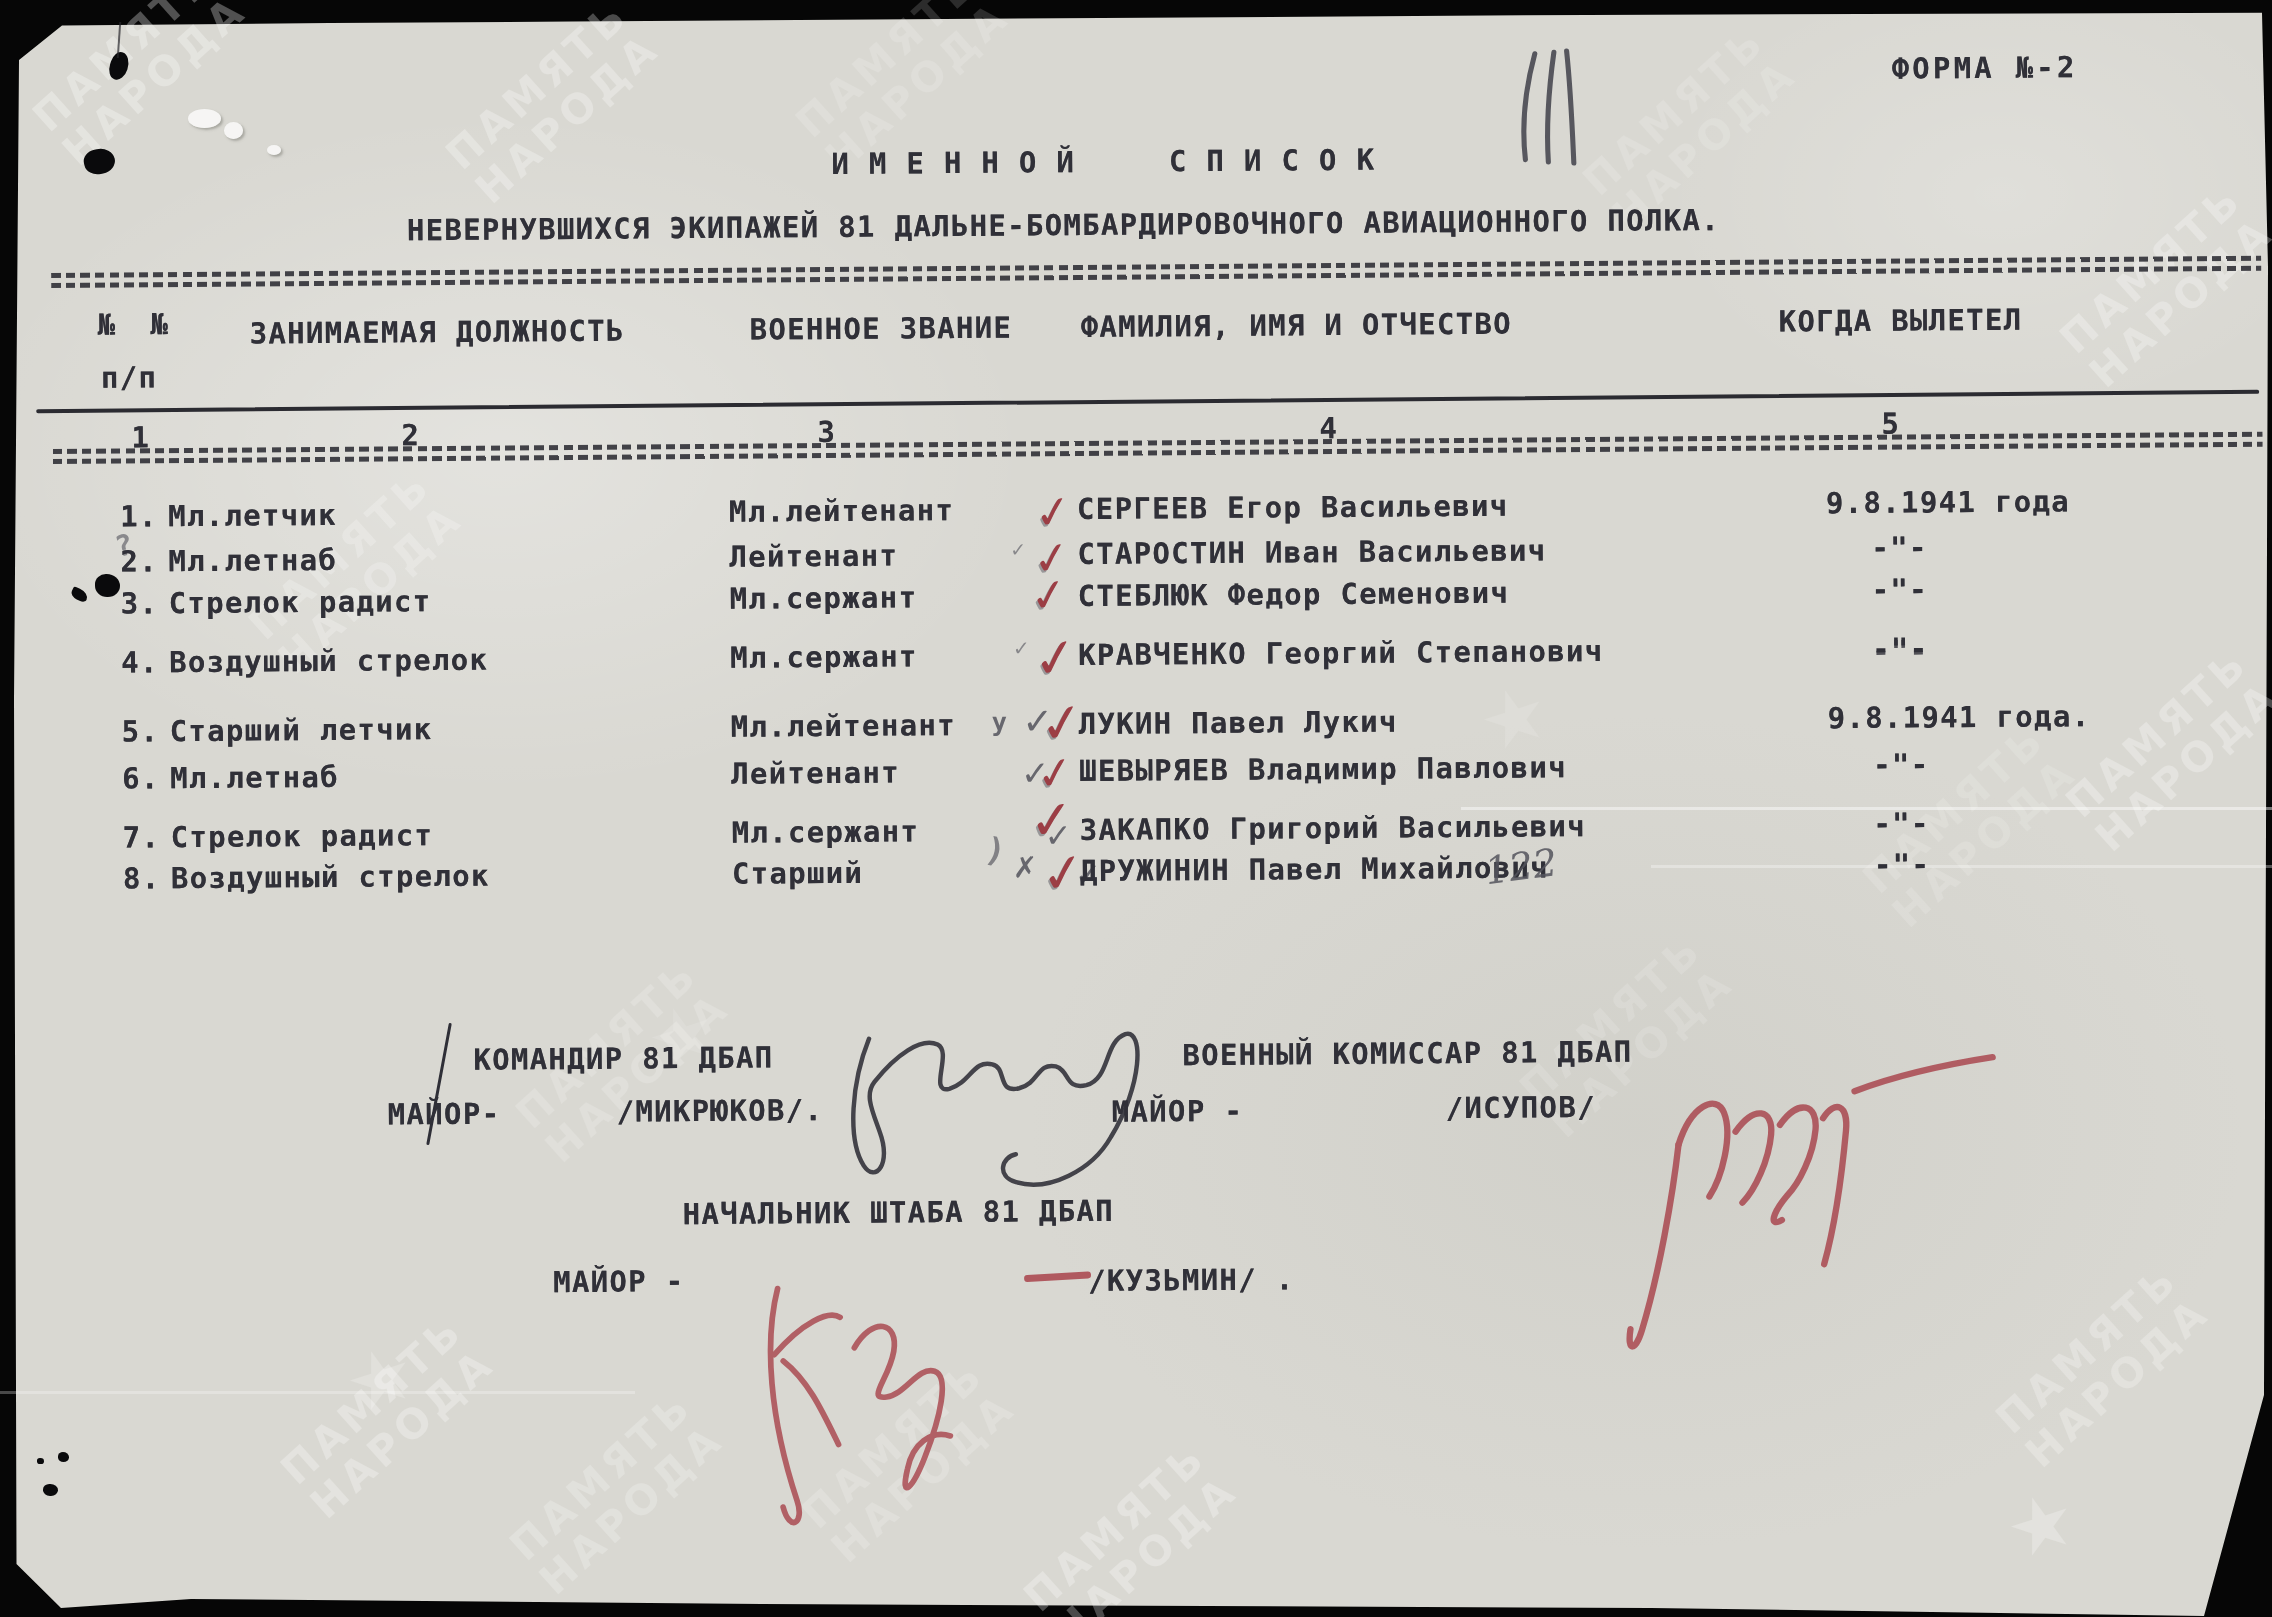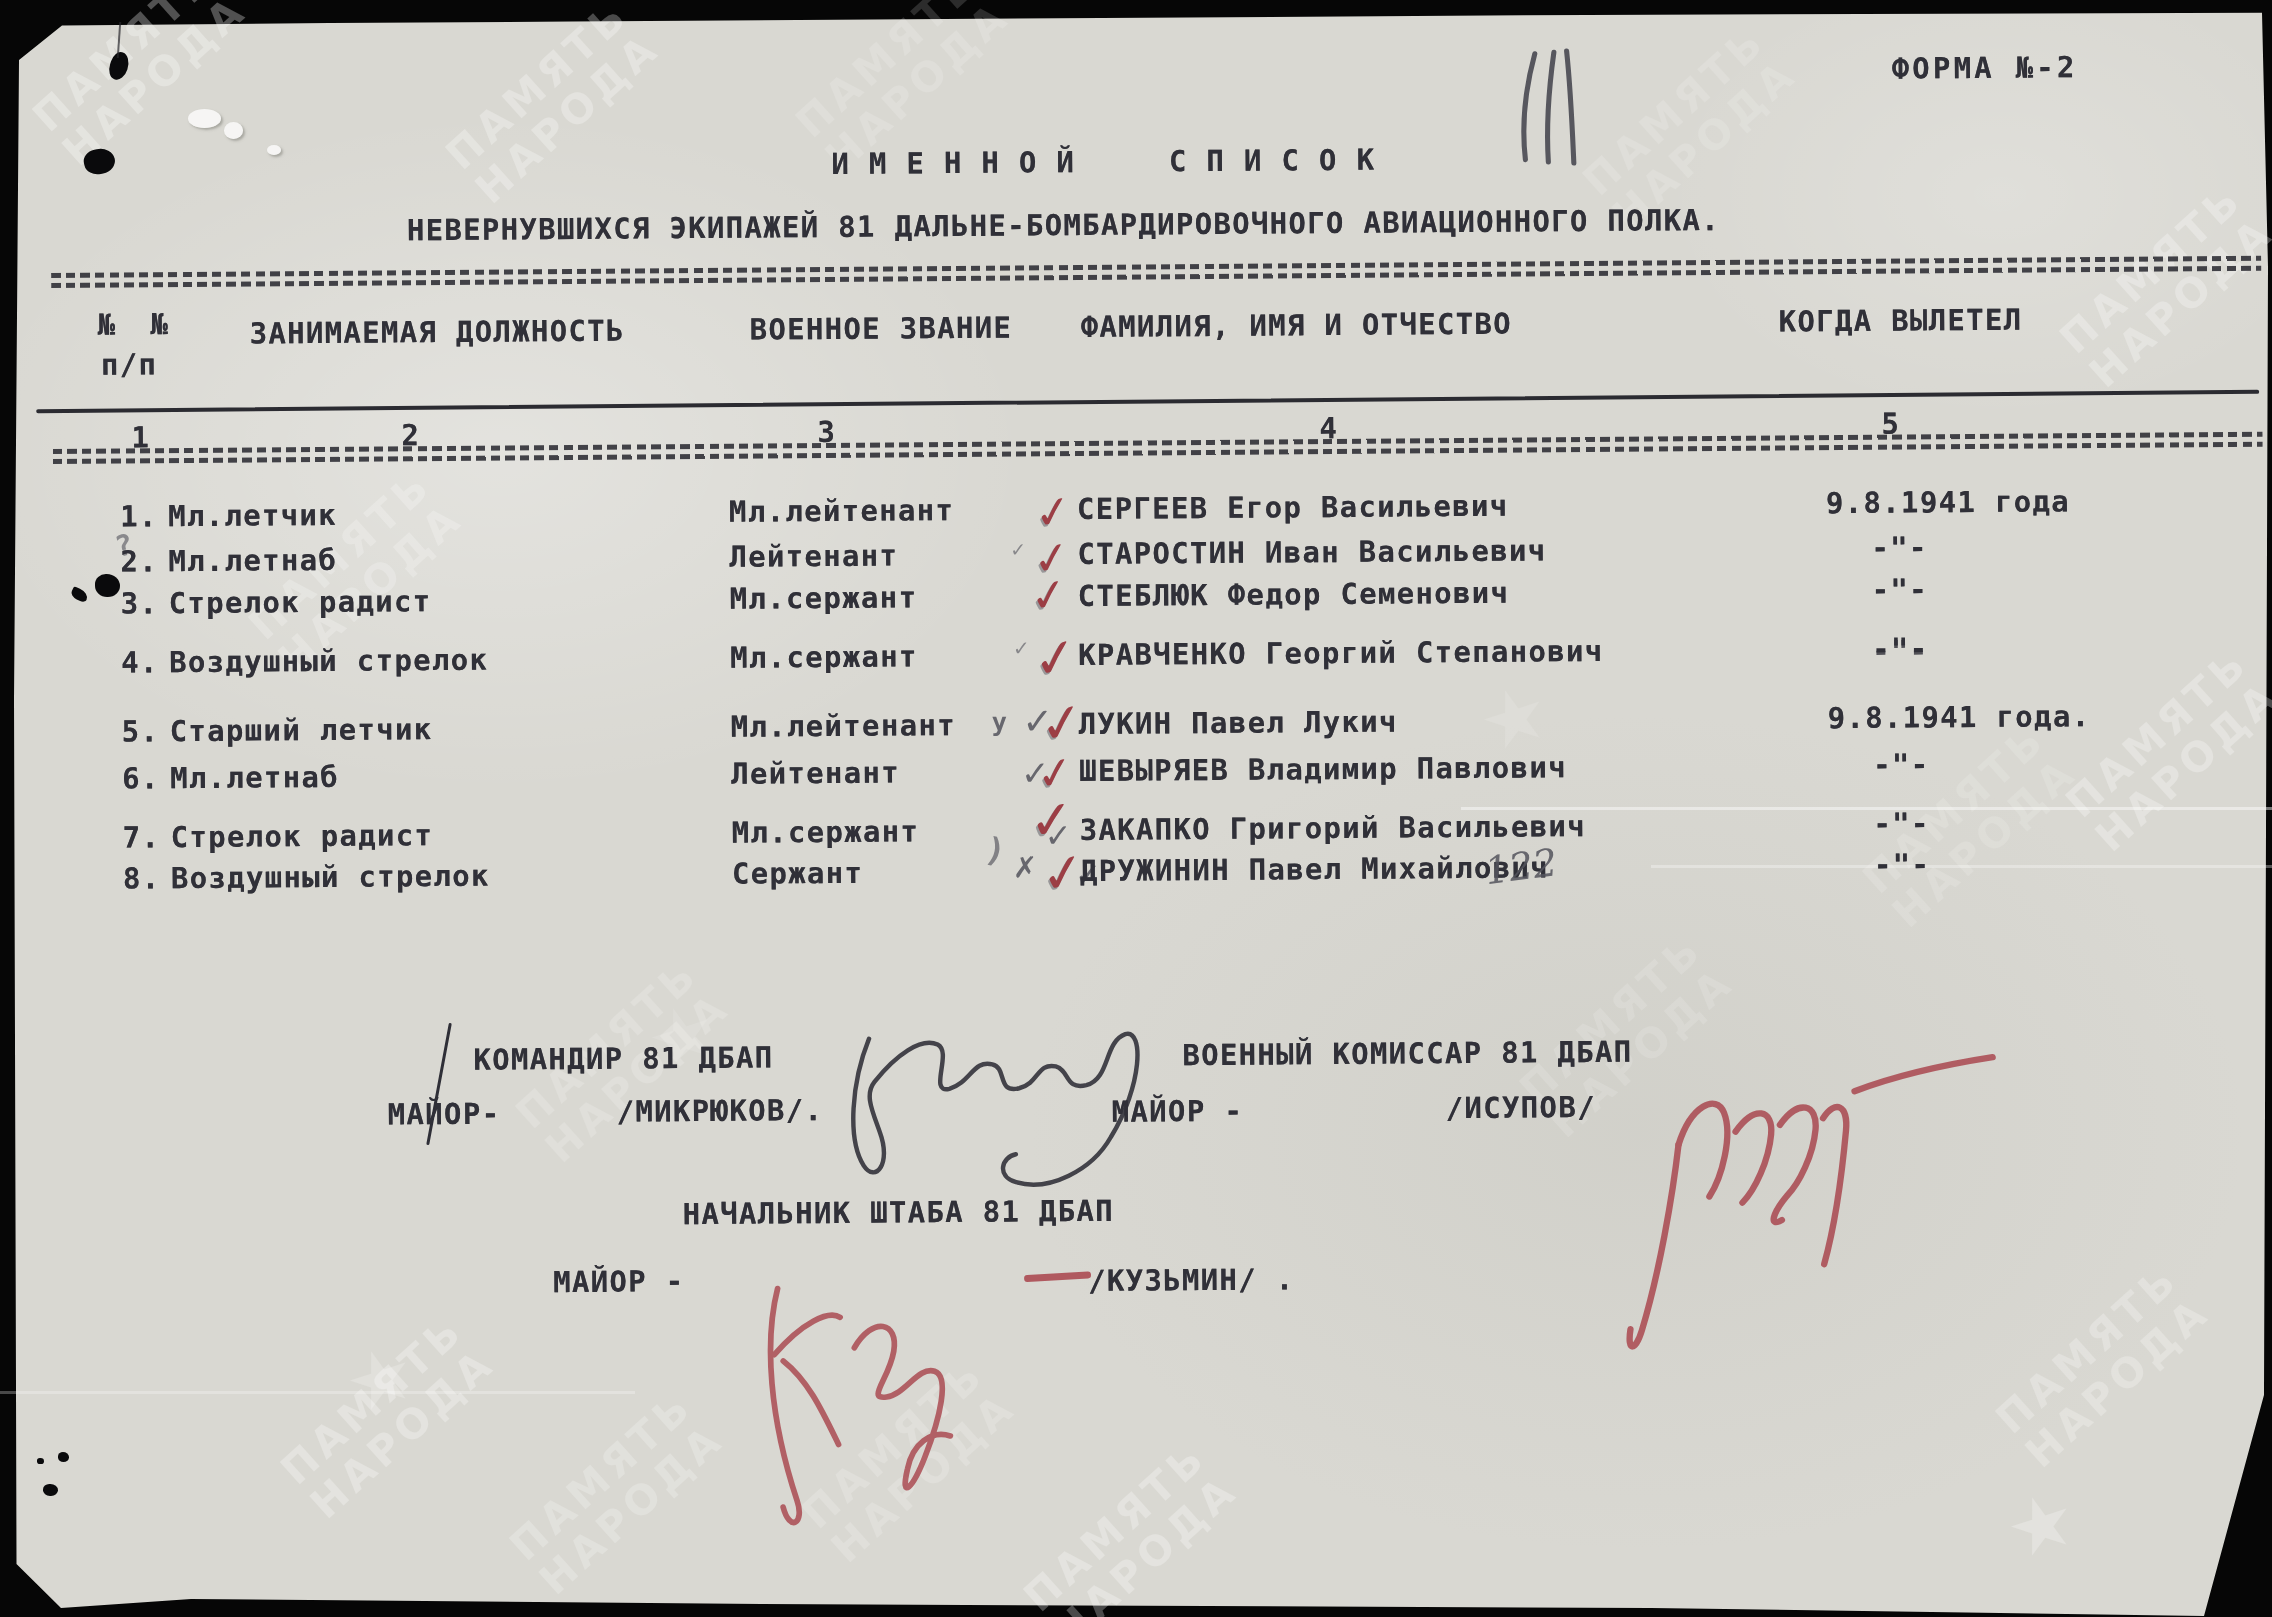--- a/index.html
+++ b/index.html
@@ -143,21 +143,21 @@
 
     <span class="typed" style="left:832px;top:154px;">И М Е Н Н О Й     С П И С О К</span>
     <span class="typed" style="left:407px;top:217px;font-size:29px;">НЕВЕРНУВШИХСЯ ЭКИПАЖЕЙ 81 ДАЛЬНЕ-БОМБАРДИРОВОЧНОГО АВИАЦИОННОГО ПОЛКА.</span>
 
     <div class="dline" style="top:272px;">
       <div class="dbar"></div>
         <div class="dbar"></div>
     </div>
 
     <span class="typed" style="left:97px;top:309px;letter-spacing:9px;">№ №</span>
-    <span class="typed" style="left:100px;top:349px;">п/п</span>
+    <span class="typed" style="left:100px;top:362px;">п/п</span>
     <span class="typed" style="left:249px;top:319px;">ЗАНИМАЕМАЯ ДОЛЖНОСТЬ</span>
     <span class="typed" style="left:749px;top:319px;">ВОЕННОЕ ЗВАНИЕ</span>
     <span class="typed" style="left:1080px;top:319px;">ФАМИЛИЯ, ИМЯ И ОТЧЕСТВО</span>
     <span class="typed" style="left:1778px;top:319px;">КОГДА ВЫЛЕТЕЛ</span>
 
     <div class="solidline"></div>
 
     <span class="typed" style="left:130px;top:422px;">1</span>
     <span class="typed" style="left:400px;top:422px;">2</span>
     <span class="typed" style="left:816px;top:422px;">3</span>
@@ -235,21 +235,21 @@
       <span class="typed cell c-rank">Мл.сержант</span>
       <span class="check big" style="left:1028px;top:-28px;transform:rotate(-4deg);">✓</span>
       <span class="pencil" style="left:1042px;top:1.3px;font-size:37px;">✓</span>
       <span class="typed cell c-name">ЗАКАПКО Григорий Васильевич</span>
       <span class="typed cell c-ditto">-"-</span>
     </div>
 
     <div class="row" style="top:863px;">
       <span class="typed cell c-num">8.</span>
       <span class="typed cell c-pos">Воздушный стрелок</span>
-      <span class="typed cell c-rank">Сержант</span>
+      <span class="typed cell c-rank">Старший</span>
       <span class="pencil" style="left:981px;top:-23px;font-size:33px;transform:rotate(12deg);opacity:.65;">)</span>
       <span class="pencil" style="left:1009px;top:-9px;font-size:36px;">✗</span>
       <span class="check big" style="left:1039px;top:-16.5px;">✓</span>
       <span class="pencil" style="left:1072px;top:0px;font-size:36px;">✓</span>
       <span class="typed cell c-name">ДРУЖИНИН Павел Михайлович</span>
       <span class="pencil" style="left:1480px;top:-5.1px;font-size:38px;font-family:'DejaVu Serif',serif;font-style:italic;transform:rotate(-7deg);font-weight:normal;">122</span>
       <span class="typed cell c-ditto">-"-</span>
     </div>
 
     <div class="slash" style="left:431px;top:1024px;height:124px;transform:rotate(11deg);"></div>

